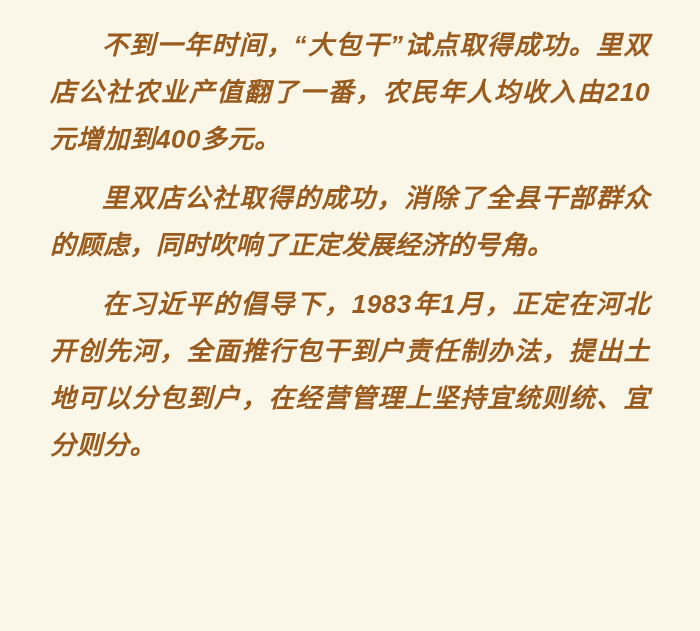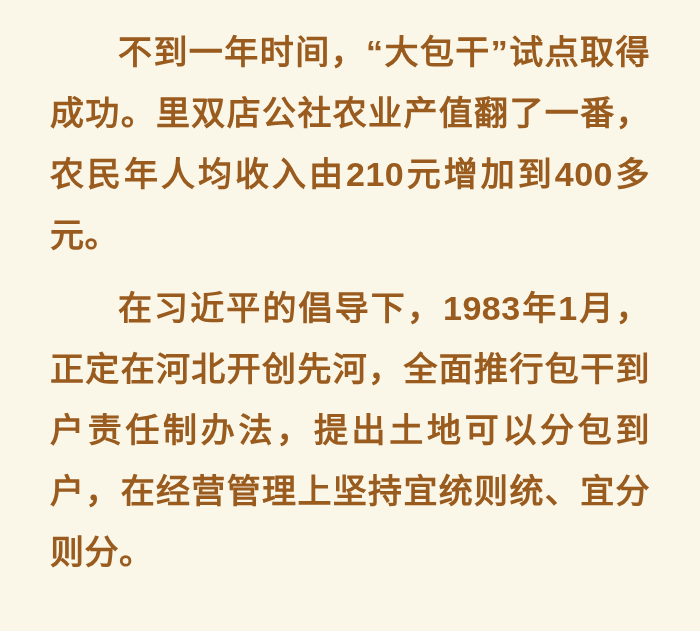--- a/index.html
+++ b/index.html
@@ -14,29 +14,31 @@
     font-family: "Liberation Sans", sans-serif;
   }
   .article {
     box-sizing: border-box;
     width: 700px;
     height: 631px;
     padding: 22px 50px 0 50px;
   }
   .article p {
     margin: 0 0 12px 0;
-    font-size: 34px;
-    line-height: 61px;
+    font-size: 26px;
+    line-height: 47px;
     font-weight: 700;
     color: #9A5B1E;
     text-align: justify;
     text-justify: inter-character;
     text-indent: 2em;
     letter-spacing: 0.5px;
+    font-style: italic;
   }
 </style>
 </head>
 <body>
 
 <div class="article">
   <p>不到一年时间，“大包干”试点取得成功。里双店公社农业产值翻了一番，农民年人均收入由210元增加到400多元。</p>
+  <p>里双店公社取得的成功，消除了全县干部群众的顾虑，同时吹响了正定发展经济的号角。</p>
   <p>在习近平的倡导下，1983年1月，正定在河北开创先河，全面推行包干到户责任制办法，提出土地可以分包到户，在经营管理上坚持宜统则统、宜分则分。</p>
 </div>
 
 </body></html>

